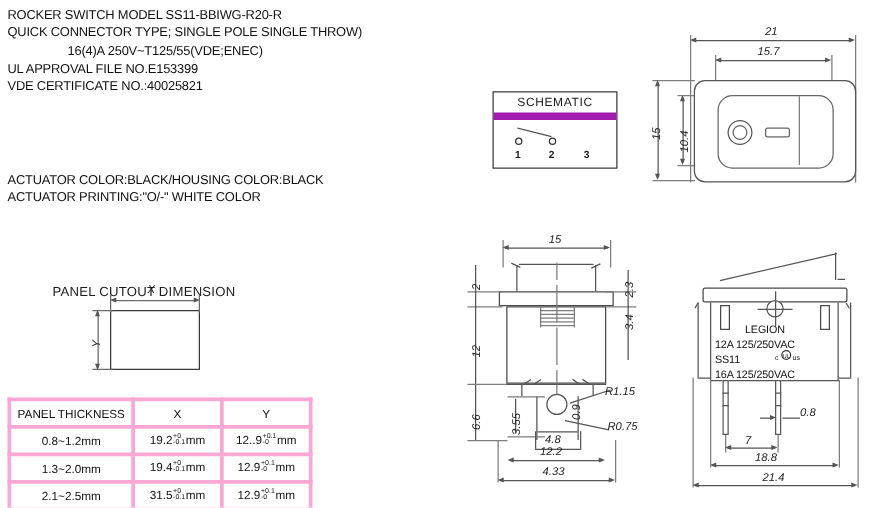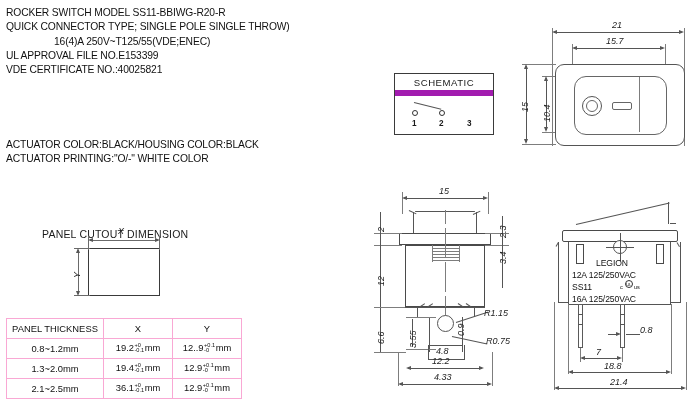--- a/index.html
+++ b/index.html
@@ -39,21 +39,21 @@
   .ext-line{position:absolute;background:#6a6a6a;}
   .dimtxt{position:absolute;font-size:9px;font-style:italic;color:#222;}
 
   
   table.cut-table{
     position:absolute;left:6px;top:318px;
     border-collapse:collapse;
     font-size:9.4px;
   }
   table.cut-table td, table.cut-table th{
-    border:1px solid #f9a8d4;
+    border:3px solid #f9a8d4;
     text-align:center;
     padding:0;
     height:19px;
     font-weight:normal;
     white-space:nowrap;
     color:#111;
   }
   table.cut-table th{font-size:9.4px;}
   .c-thick{width:96px;}
   .c-x{width:68px;}
@@ -179,21 +179,21 @@
         <td><span class="valnum">19.2</span><span class="tol"><b>+0</b><b>-0.1</b></span><span class="valnum">mm</span></td>
         <td><span class="valnum">12..9</span><span class="tol"><b>+0.1</b><b>-0</b></span><span class="valnum">mm</span></td>
       </tr>
       <tr>
         <td>1.3~2.0mm</td>
         <td><span class="valnum">19.4</span><span class="tol"><b>+0</b><b>-0.1</b></span><span class="valnum">mm</span></td>
         <td><span class="valnum">12.9</span><span class="tol"><b>+0.1</b><b>-0</b></span><span class="valnum">mm</span></td>
       </tr>
       <tr>
         <td>2.1~2.5mm</td>
-        <td><span class="valnum">36.1</span><span class="tol"><b>+0</b><b>-0.1</b></span><span class="valnum">mm</span></td>
+        <td><span class="valnum">31.5</span><span class="tol"><b>+0</b><b>-0.1</b></span><span class="valnum">mm</span></td>
         <td><span class="valnum">12.9</span><span class="tol"><b>+0.1</b><b>-0</b></span><span class="valnum">mm</span></td>
       </tr>
     </tbody>
   </table>
 
   <div class="abs schem-box">
     <div class="schem-hdr">SCHEMATIC</div>
     <div class="term" style="left:17px;top:36px;"></div>
     <div class="term" style="left:44px;top:36px;"></div>
     <div class="ln" style="left:19px;top:28px;width:28px;height:1.2px;transform:rotate(14deg);transform-origin:left center;"></div>

